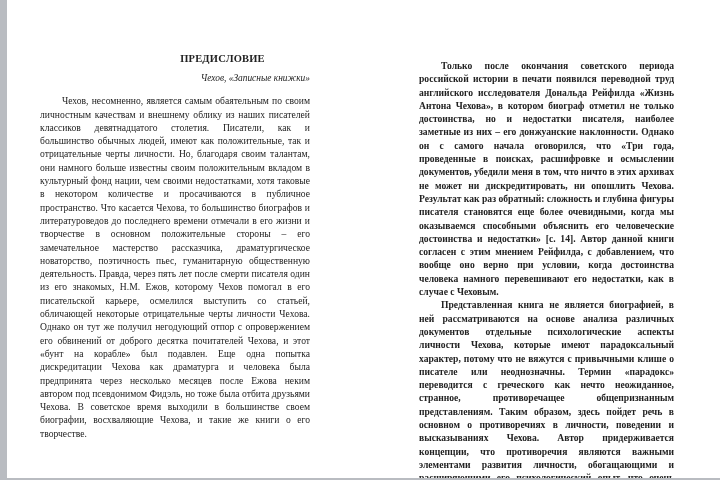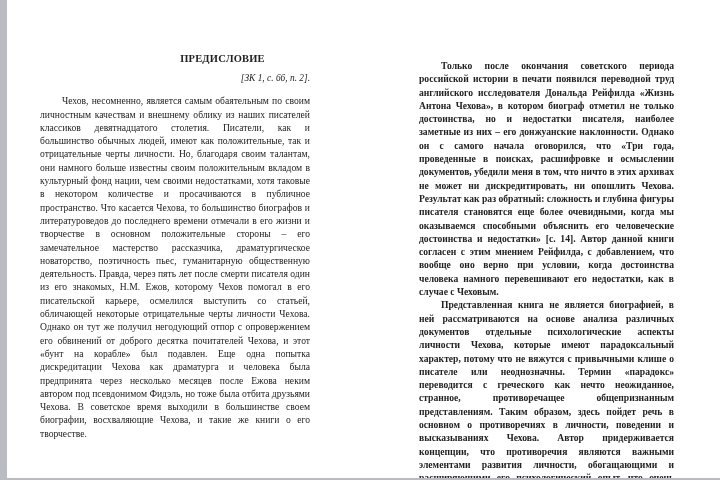--- a/index.html
+++ b/index.html
@@ -35,21 +35,21 @@
   .para { text-indent: 22px; margin: 0; }
   .first-para { margin-top: 10px; }
 </style>
 </head>
 <body>
 
 <div class="page" id="page-left">
   <div class="content">
     <div class="title">ПРЕДИСЛОВИЕ</div>
     <div class="epigraph">
-      <div class="src">[ЗК 1, с. 66, п. 2].</div>
+      <div class="src">Чехов, «Записные книжки»</div>
     </div>
     <p class="para first-para">Чехов, несомненно, является самым обаятельным по своим личностным качествам и внешнему облику из наших писателей классиков девятнадцатого столетия. Писатели, как и большинство обычных людей, имеют как положительные, так и отрицательные черты личности. Но, благодаря своим талантам, они намного больше известны своим положительным вкладом в культурный фонд нации, чем своими недостатками, хотя таковые в некотором количестве и просачиваются в публичное пространство. Что касается Чехова, то большинство биографов и литературоведов до последнего времени отмечали в его жизни и творчестве в основном положительные стороны – его замечательное мастерство рассказчика, драматургическое новаторство, поэтичность пьес, гуманитарную общественную деятельность. Правда, через пять лет после смерти писателя один из его знакомых, Н.М. Ежов, которому Чехов помогал в его писательской карьере, осмелился выступить со статьей, обличающей некоторые отрицательные черты личности Чехова. Однако он тут же получил негодующий отпор с опровержением его обвинений от доброго десятка почитателей Чехова, и этот «бунт на корабле» был подавлен. Еще одна попытка дискредитации Чехова как драматурга и человека была предпринята через несколько месяцев после Ежова неким автором под псевдонимом Фидэль, но тоже была отбита друзьями Чехова. В советское время выходили в большинстве своем биографии, восхваляющие Чехова, и такие же книги о его творчестве.</p>
   </div>
 </div>
 
 <div class="page" id="page-right">
   <div class="content">
     <p class="para">Только после окончания советского периода российской истории в печати появился переводной труд английского исследователя Дональда Рейфилда «Жизнь Антона Чехова», в котором биограф отметил не только достоинства, но и недостатки писателя, наиболее заметные из них – его донжуанские наклонности. Однако он с самого начала оговорился, что «Три года, проведенные в поисках, расшифровке и осмыслении документов, убедили меня в том, что ничто в этих архивах не может ни дискредитировать, ни опошлить Чехова. Результат как раз обратный: сложность и глубина фигуры писателя становятся еще более очевидными, когда мы оказываемся способными объяснить его человеческие достоинства и недостатки» [с. 14]. Автор данной книги согласен с этим мнением Рейфилда, с добавлением, что вообще оно верно при условии, когда достоинства человека намного перевешивают его недостатки, как в случае с Чеховым.</p>
     <p class="para">Представленная книга не является биографией, в ней рассматриваются на основе анализа различных документов отдельные психологические аспекты личности Чехова, которые имеют парадоксальный характер, потому что не вяжутся с привычными клише о писателе или неоднозначны. Термин «парадокс» переводится с греческого как нечто неожиданное, странное, противоречащее общепризнанным представлениям. Таким образом, здесь пойдет речь в основном о противоречиях в личности, поведении и высказываниях Чехова. Автор придерживается концепции, что противоречия являются важными элементами развития личности, обогащающими и расширяющими его психологический опыт, что очень важно для писателя, описывающего внутренний мир разных по своим характеристикам людей. Главное, чтобы содержание представленной книги не противоречило основным требованиям Чехова к себе и другим – это правда и справедливость. В применении к нашей задаче это означает правдиво осветить не только достоинства, но и недостатки личности Чехова, без их преувеличения и смакования, с безусловным уважительным отношением к писателю, имеющему неофициальный, но</p>
   </div>

